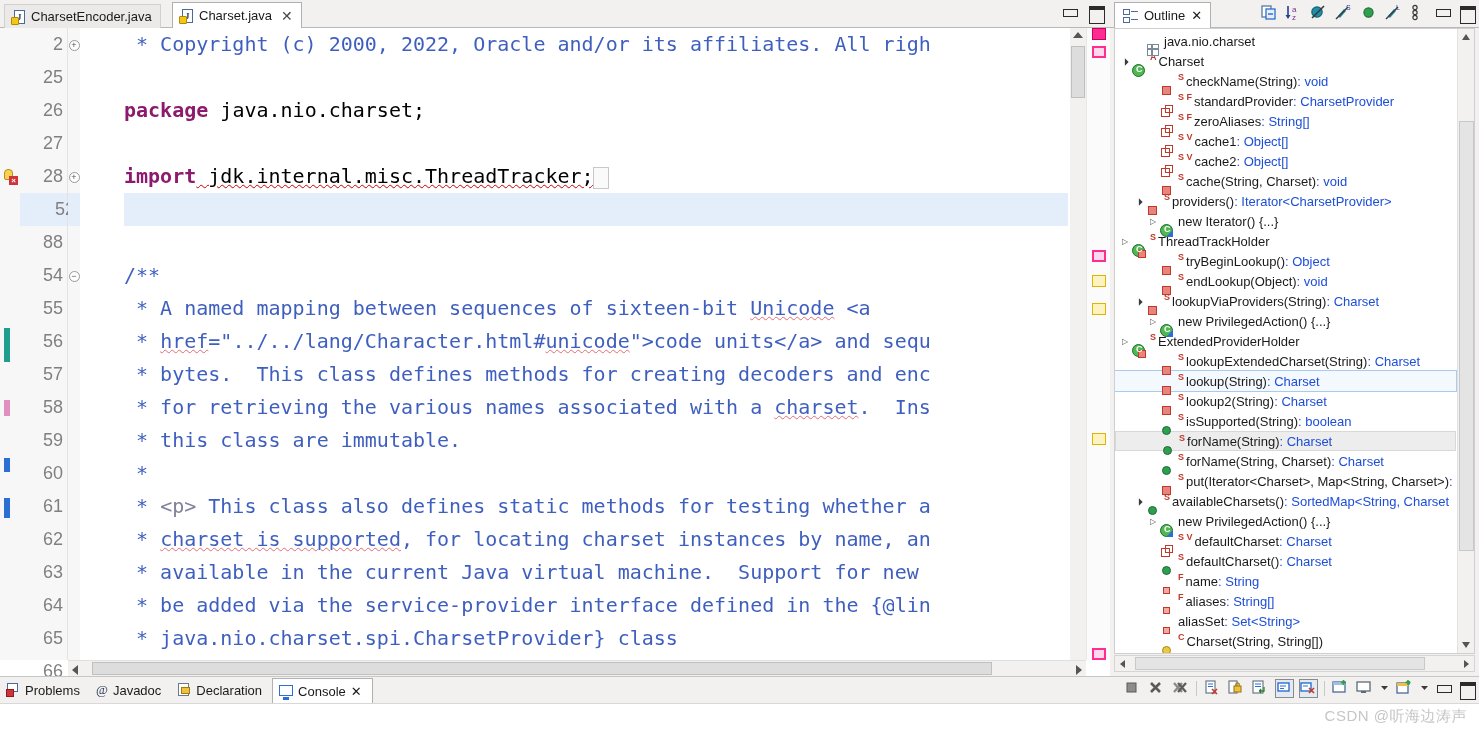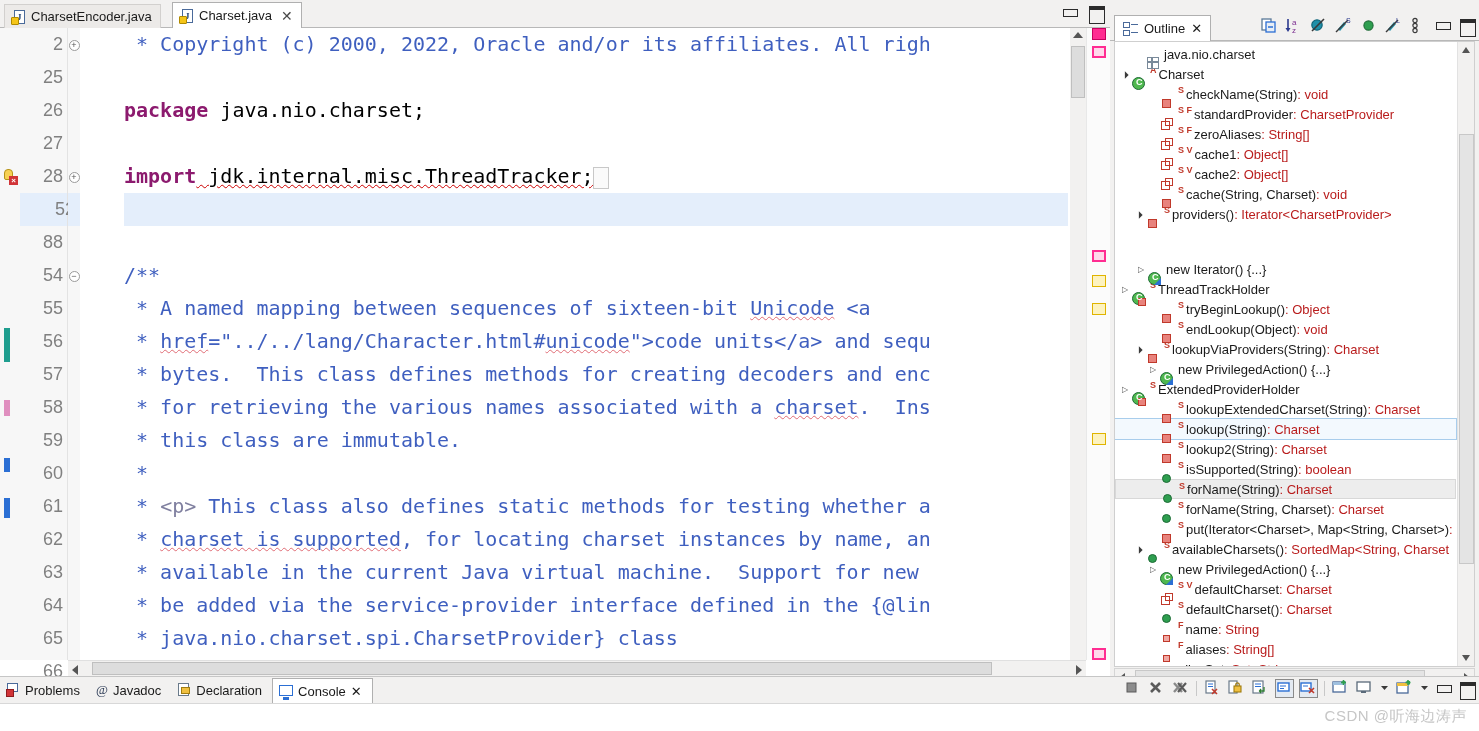--- a/index.html
+++ b/index.html
@@ -106,37 +106,37 @@
   .minusfold { display:inline-block; width:11px;height:11px; border:1px solid #9a9a9a;
                border-radius:50%; font-size:9px; line-height:8px; text-align:center;
                color:#555; background:#fff; vertical-align:middle;}
   .leftmark { position:absolute; left:4px; width:6px; }
   .lm-teal { background:#1f9e8f; }
   .lm-blue { background:#2b6fd4; }
   .lm-pink { background:#e08fbf; }
 
   
   #outline {
-    position:absolute; left:1110px; top:13px; width:369px; height:676px;
+    position:absolute; left:1110px; top:0; width:369px; height:676px;
     background:#f2f1f0;
   }
   .ol-head { position:relative; height:28px; background:#f2f1f0; border-bottom:1px solid #b8b8b8;}
   .ol-tab { position:absolute; left:4px; top:2px; height:26px; background:#fff;
             border:1px solid #b0b0b0; border-bottom:none; display:flex; align-items:center;
             gap:6px; padding:0 8px; font-size:13px; color:#1a1a1a; }
   .ol-tools { position:absolute; right:4px; top:4px; display:flex; align-items:center; gap:8px;}
   .tool { width:17px; height:17px; position:relative; cursor:default; }
   .ol-body { position:absolute; left:4px; top:28px; right:4px; bottom:22px; background:#fff;
              border:1px solid #cfcfcf; overflow:hidden; }
   .ol-list { position:absolute; left:0; top:2px; right:18px; }
   .ol-row { height:20px; display:flex; align-items:center; font-size:13px; color:#1a1a1a;
             white-space:nowrap; padding-left:2px; }
   .ol-row.sel-box { outline:1px solid #a8cdec; background:#f3f9fe; }
   .ol-row.sel-gray { background:#ededed; border:1px solid #d8d8d8; }
-  .ol-type { color:#b91c1c; }
+  .ol-type { color:#1d4ed8; }
   .arr { width:12px; flex:0 0 12px; text-align:center; font-size:8px; color:#3a3a3a; }
   .arr.down::before { content:"◢"; display:inline-block; transform:rotate(-45deg); font-size:7px;}
   .arr.right::before { content:"▷"; font-size:8px; color:#555; }
   .ico { width:16px; flex:0 0 16px; position:relative; margin-right:3px; }
   .sq-red { position:absolute; left:3px; top:5px; width:9px;height:9px;
             background:#e8837d; border:1.6px solid #c0392b; }
   .sq-red-sm { position:absolute; left:4px; top:6px; width:7px;height:7px;
             background:#f0a9a4; border:1.5px solid #c0392b; }
   .dot-green { position:absolute; left:3px; top:5px; width:9px;height:9px; border-radius:50%;
                background:#2e9e4f; border:1px solid #1d6b35; }
@@ -492,21 +492,21 @@
           </div>
           <div class="ol-row" style="padding-left: 18px;">
             <span class="arr down"></span>
             <span class="ico">
               <span class="sq-red"></span>
             </span>
             <span class="sup">S</span>
             <span>providers()</span>
             <span class="ol-type"> : Iterator&lt;CharsetProvider&gt;</span>
           </div>
-          <div class="ol-row" style="padding-left: 20px; margin-top: 35px;">
+          <div class="ol-row" style="padding-left: 32px;">
             <span class="arr right"></span>
             <span class="ico">
               <span class="clsico">
                 <span class="anonbadge"></span>
               </span>
             </span>
             <span>new Iterator() {...}</span>
           </div>
           <div class="ol-row" style="padding-left: 4px;">
             <span class="arr right"></span>

